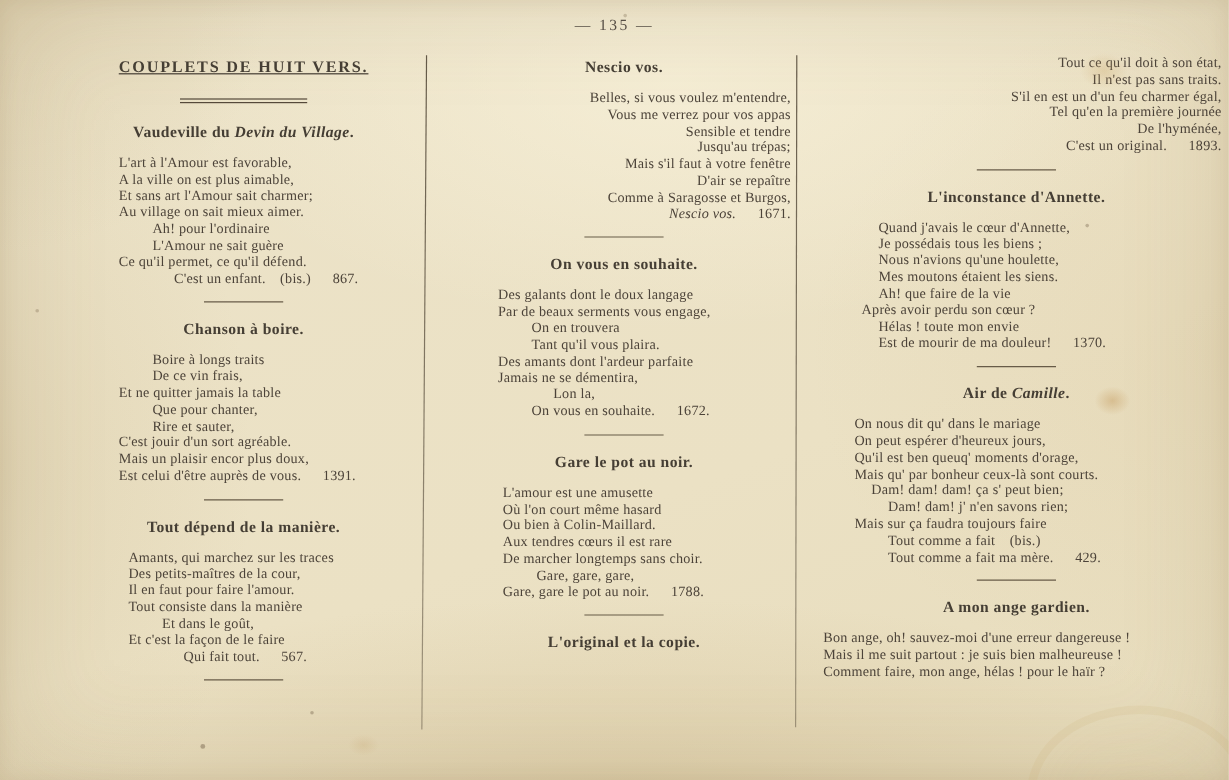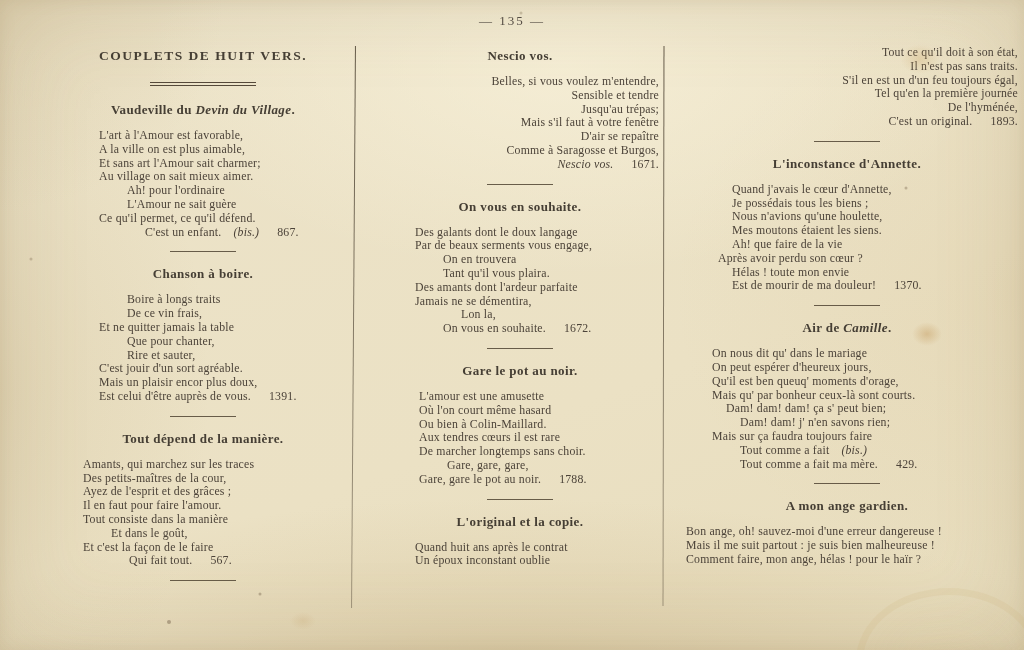--- a/index.html
+++ b/index.html
@@ -22,34 +22,34 @@
   .column{position:absolute;top:48px;}
   #c0{left:75px;width:256px;}
   #c1{left:381px;width:278px;}
   #c2{left:676px;width:342px;top:46px;}
   .vdiv{position:absolute;width:1px;
     background:linear-gradient(rgba(75,64,48,0.85), rgba(75,64,48,0.45));}
   #vd0{left:353px;top:46px;height:562px;transform:rotate(0.4deg);}
   #vd1{left:663px;top:46px;height:560px;transform:rotate(0.1deg);}
   .main-header-wrap{margin-bottom:16px;}
   .main-header{text-align:center;font-size:13.5px;font-weight:bold;
-    letter-spacing:1.5px;color:#453e34;}
+    letter-spacing:1.5px;color:#453e34;text-decoration:underline;}
   .double-rule{width:106px;margin:18px auto 0;height:2px;
     border-top:1px solid #55493a;border-bottom:1px solid #55493a;}
   .section-title{text-align:center;font-size:13px;font-weight:bold;
     letter-spacing:0.4px;margin:14px 0 11px;color:#453e34;}
   .section:first-of-type .section-title{margin-top:0;}
   .section:first-of-type .stanza{margin-top:0;text-align:right;}
   .stanza{font-size:11.8px;line-height:13.8px;letter-spacing:0.2px;}
   .line{white-space:nowrap;}
   .ind-1{margin-left:14px;}
   .ind-2{margin-left:28px;}
   .ind-3{margin-left:46px;}
   .it{font-style:italic;}
-  .bis{font-style:italic;margin-left:12px;}
+  .bis{margin-left:12px;}
   .num{margin-left:18px;}
   .rule{width:66px;border-top:1px solid rgba(80,68,50,0.85);margin:12px auto 0;}
   .stain{position:absolute;border-radius:50%;pointer-events:none;}
   #stain-ring{left:856px;top:588px;width:172px;height:132px;
     border:7px solid rgba(200,170,110,0.13);
     background:radial-gradient(ellipse, rgba(210,180,120,0.06), transparent 70%);}
   #stain-1{left:912px;top:322px;width:30px;height:24px;
     background:radial-gradient(ellipse, rgba(185,135,65,0.35), rgba(185,135,65,0) 70%);}
   #stain-2{left:900px;top:44px;width:40px;height:30px;
     background:radial-gradient(ellipse, rgba(200,160,95,0.28), rgba(200,160,95,0) 70%);}
@@ -97,39 +97,39 @@
         <div class="line ind-2"><span>Que pour chanter,</span></div>
         <div class="line ind-2"><span>Rire et sauter,</span></div>
         <div class="line"><span>C'est jouir d'un sort agréable.</span></div>
         <div class="line"><span>Mais un plaisir encor plus doux,</span></div>
         <div class="line"><span>Est celui d'être auprès de vous.</span><span class="num">1391.</span></div>
       </div>
       <div class="rule"></div>
     </div>
     <div class="section">
       <div class="section-title"><span>Tout dépend de la manière.</span></div>
-      <div class="stanza" style="margin-left: 8px;">
+      <div class="stanza" style="margin-left: 32px;">
         <div class="line"><span>Amants, qui marchez sur les traces</span></div>
         <div class="line"><span>Des petits-maîtres de la cour,</span></div>
-        <div class="line"><span>Ayez de l'esprit et des grâces ;</span></div>
         <div class="line"><span>Il en faut pour faire l'amour.</span></div>
         <div class="line"><span>Tout consiste dans la manière</span></div>
         <div class="line ind-2"><span>Et dans le goût,</span></div>
         <div class="line"><span>Et c'est la façon de le faire</span></div>
         <div class="line ind-3"><span>Qui fait tout.</span><span class="num">567.</span></div>
       </div>
       <div class="rule"></div>
     </div>
   </div>
 <div class="vdiv" id="vd0"></div>
 <div class="column" id="c1">
     <div class="section">
       <div class="section-title"><span>Nescio vos.</span></div>
       <div class="stanza" style="margin-left: 34px;">
         <div class="line"><span>Belles, si vous voulez m'entendre,</span></div>
+        <div class="line"><span>Vous me verrez pour vos appas</span></div>
         <div class="line ind-2"><span>Sensible et tendre</span></div>
         <div class="line ind-2"><span>Jusqu'au trépas;</span></div>
         <div class="line"><span>Mais s'il faut à votre fenêtre</span></div>
         <div class="line ind-2"><span>D'air se repaître</span></div>
         <div class="line"><span>Comme à Saragosse et Burgos,</span></div>
         <div class="line ind-2"><span class="it">Nescio vos.</span><span class="num">1671.</span></div>
       </div>
       <div class="rule"></div>
     </div>
     <div class="section">
@@ -154,33 +154,29 @@
         <div class="line"><span>Ou bien à Colin-Maillard.</span></div>
         <div class="line"><span>Aux tendres cœurs il est rare</span></div>
         <div class="line"><span>De marcher longtemps sans choir.</span></div>
         <div class="line ind-2"><span>Gare, gare, gare,</span></div>
         <div class="line"><span>Gare, gare le pot au noir.</span><span class="num">1788.</span></div>
       </div>
       <div class="rule"></div>
     </div>
     <div class="section">
       <div class="section-title"><span>L'original et la copie.</span></div>
-      <div class="stanza" style="margin-left: 34px;">
-        <div class="line"><span>Quand huit ans après le contrat</span></div>
-        <div class="line"><span>Un époux inconstant oublie</span></div>
-      </div>
     </div>
   </div>
 <div class="vdiv" id="vd1"></div>
 <div class="column" id="c2">
     <div class="section">
       <div class="stanza" style="margin-left: 32px;">
         <div class="line ind-1"><span>Tout ce qu'il doit à son état,</span></div>
         <div class="line ind-2"><span>Il n'est pas sans traits.</span></div>
-        <div class="line"><span>S'il en est un d'un feu toujours égal,</span></div>
+        <div class="line"><span>S'il en est un d'un feu charmer égal,</span></div>
         <div class="line ind-1"><span>Tel qu'en la première journée</span></div>
         <div class="line ind-2"><span>De l'hyménée,</span></div>
         <div class="line ind-2"><span>C'est un original.</span><span class="num">1893.</span></div>
       </div>
       <div class="rule"></div>
     </div>
     <div class="section">
       <div class="section-title"><span>L'inconstance d'Annette.</span></div>
       <div class="stanza" style="margin-left: 42px;">
         <div class="line ind-1"><span>Quand j'avais le cœur d'Annette,</span></div>

